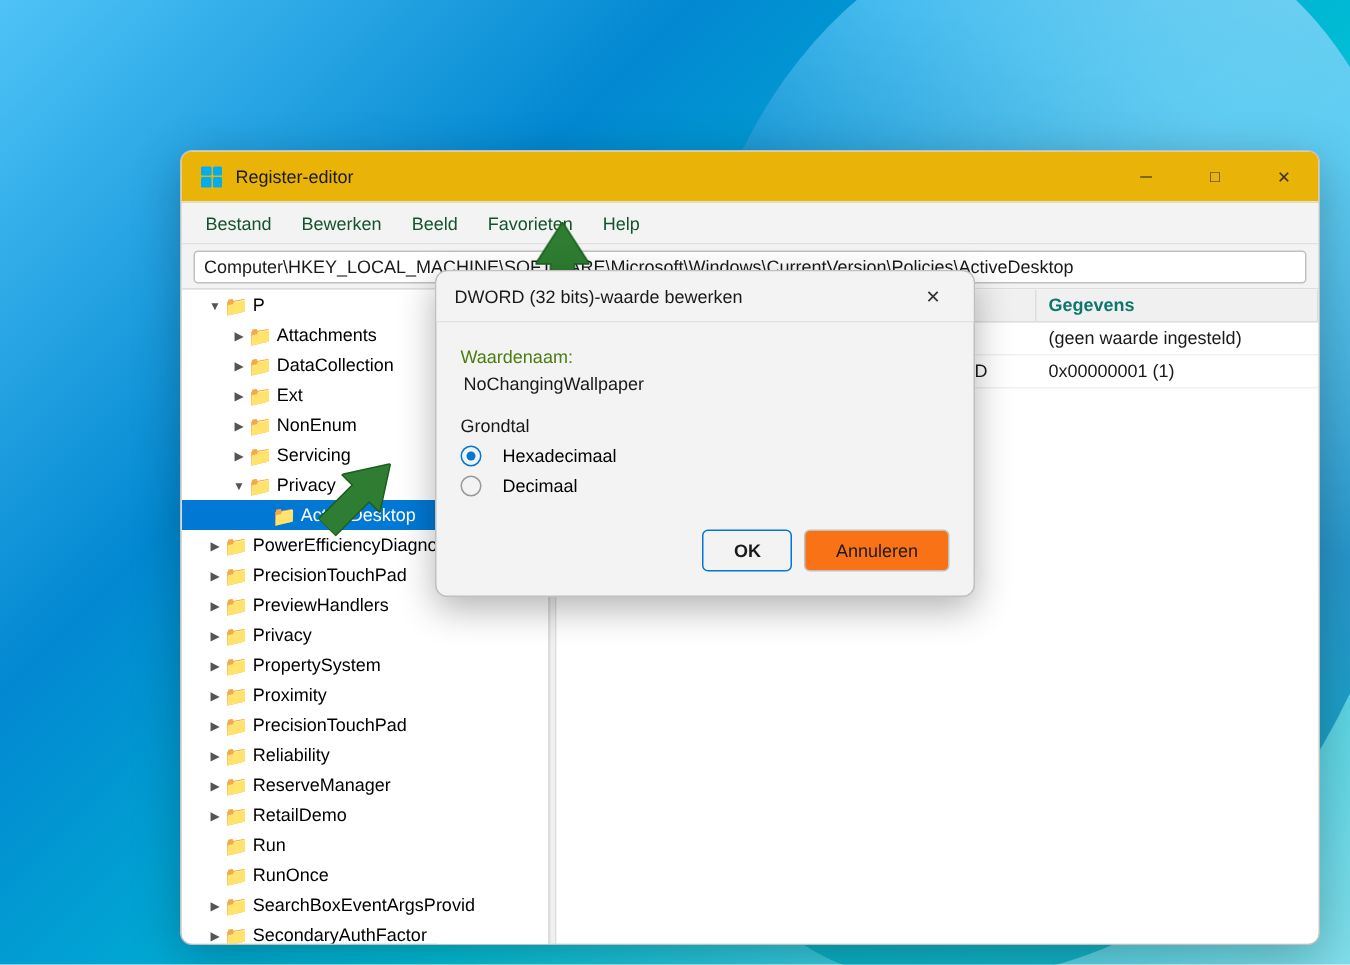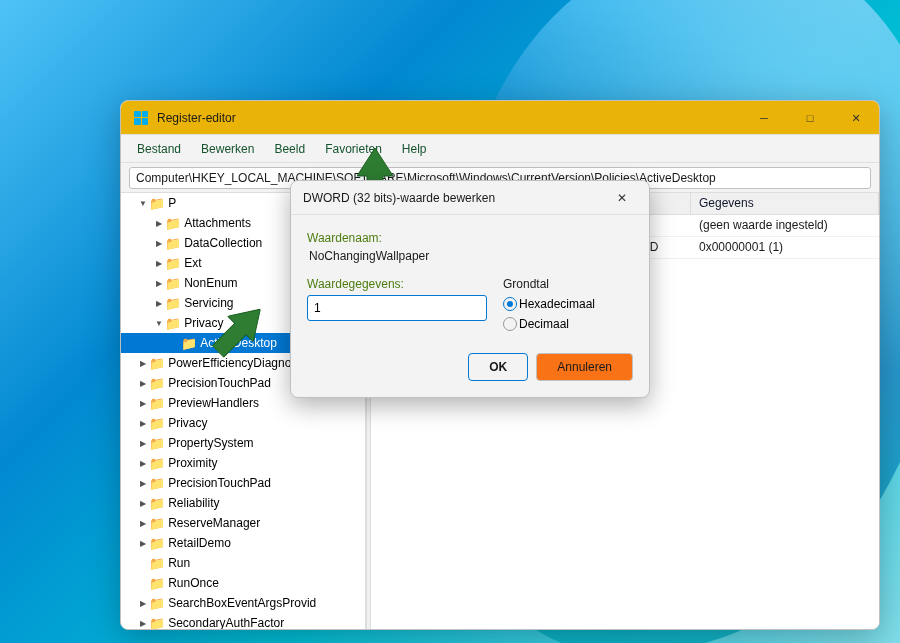--- a/index.html
+++ b/index.html
@@ -188,22 +188,22 @@
     .values-header {
       display: grid;
       grid-template-columns: 200px 120px 1fr;
       background: #f0f0f0;
       border-bottom: 1px solid #ddd;
       height: 22px;
     }
     .values-header-cell {
       padding: 3px 8px;
       font-size: 12px;
-      font-weight: 400;
-      color: #0f172a;
+      font-weight: 700;
+      color: #0f766e;
       border-right: 1px solid #ddd;
     }
     .value-row {
       display: grid;
       grid-template-columns: 200px 120px 1fr;
       height: 22px;
       border-bottom: 1px solid #f0f0f0;
     }
     .value-cell {
       padding: 3px 8px;
@@ -295,21 +295,21 @@
     .dialog-radio-section {
       min-width: 130px;
     }
     .radio-group-label {
       font-size: 12px;
       color: #1a1a1a;
       margin-bottom: 6px;
     }
     .radio-item {
       display: flex;
-      gap: 2px;
+      gap: 14px;
       margin-bottom: 6px;
       font-size: 12px;
       cursor: pointer;
     }
     .radio-circle {
       width: 14px;
       height: 14px;
       border-radius: 50%;
       border: 1.5px solid #999;
       display: flex;
@@ -571,24 +571,20 @@
 <div class="dialog">
   <div class="dialog-title-bar">
     <span class="dialog-title-text">DWORD (32 bits)-waarde bewerken</span>
     <div class="dialog-close">✕</div>
   </div>
   <div class="dialog-content">
     <div class="dialog-field-label">Waardenaam:</div>
     <div class="dialog-field-value">NoChangingWallpaper</div>
 
     <div class="dialog-row">
-      <div class="dialog-input-section">
-        <div class="dialog-field-label">Waardegegevens:</div>
-        <input class="dialog-input" type="text" value="1" style="">
-      </div>
       <div class="dialog-radio-section">
         <div class="radio-group-label">Grondtal</div>
         <div class="radio-item">
           <div class="radio-circle checked"></div>
           <span>Hexadecimaal</span>
         </div>
         <div class="radio-item">
           <div class="radio-circle"></div>
           <span>Decimaal</span>
         </div>

